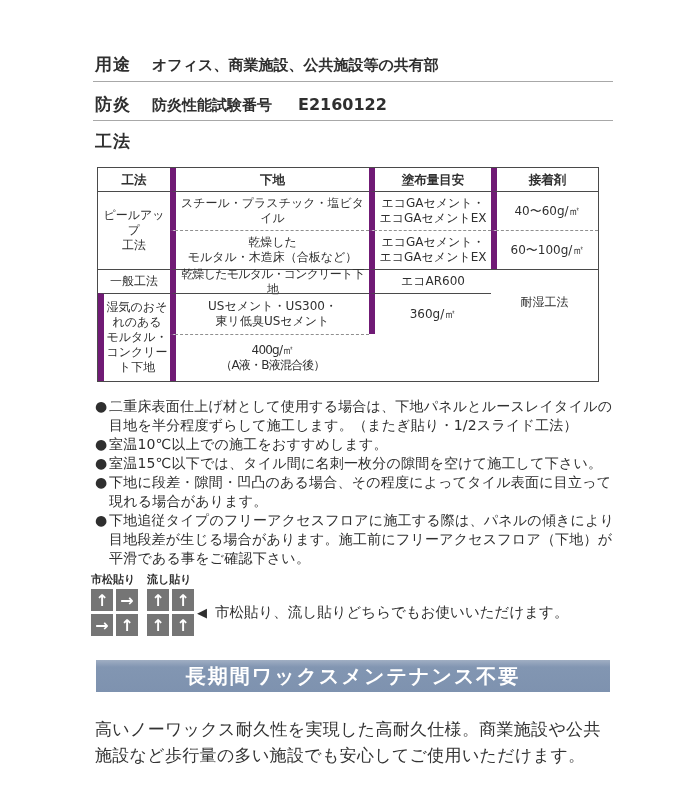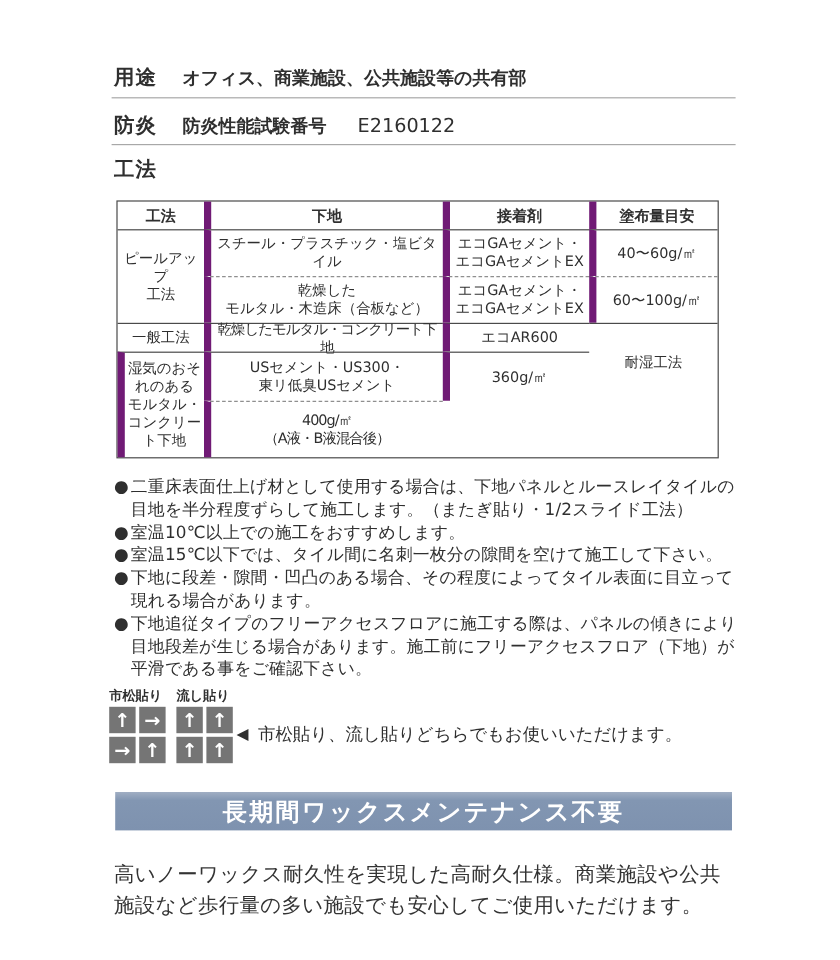--- a/index.html
+++ b/index.html
@@ -15,21 +15,21 @@
     background: #ffffff;
     overflow: hidden;
   }
 
   
   .spec-row { position: absolute; left: 95px; width: 520px; display: flex; align-items: baseline; }
   .spec-row .lbl { font-size: 17px; font-weight: bold; width: 57px; flex: 0 0 57px; letter-spacing: 1px; }
   .spec-row .val { font-size: 15px; font-weight: 600; }
   .row-usage { top: 53px; }
   .row-flame { top: 93px; }
-  .row-flame .num { margin-left: 26px; font-size: 16px; font-weight: 400; }
+  .row-flame .num { margin-left: 26px; font-size: 16px; font-weight: 700; }
   .hr { position: absolute; left: 93px; width: 520px; height: 1px; background: #a8a8a8; }
   .hr1 { top: 81px; }
   .hr2 { top: 120px; }
   .section-title { position: absolute; left: 95px; top: 130px; font-size: 17px; font-weight: bold; letter-spacing: 1px; }
 
   
   .mtable {
     position: absolute; left: 97px; top: 167px;
     display: grid;
     grid-template-columns: 72px 199px 122px 107px;
@@ -104,22 +104,22 @@
     <span class="num">E2160122</span>
   </div>
   <div class="hr hr2"></div>
 
   <div class="section-title">工法</div>
 
   <div class="mtable">
 
     <div class="th">工法</div>
     <div class="th bl">下地</div>
+    <div class="th bl">塗布量目安</div>
     <div class="th bl">接着剤</div>
-    <div class="th bl">塗布量目安</div>
 
     <div class="bt sp2">ピールアップ
 工法</div>
     <div class="bl bt">スチール・プラスチック・塩ビタイル</div>
     <div class="bl bt">エコGAセメント・
 エコGAセメントEX</div>
     <div class="bl bt">40〜60g/㎡</div>
 
     <div class="bl bt-dash">乾燥した
 モルタル・木造床（合板など）</div>

